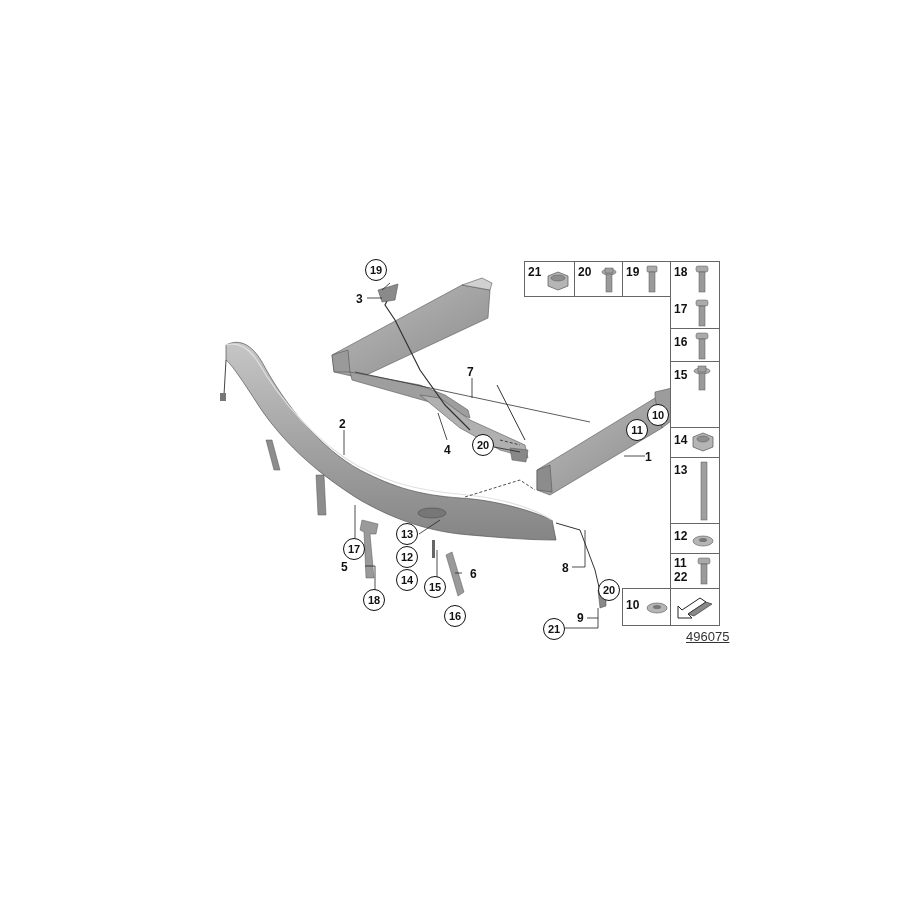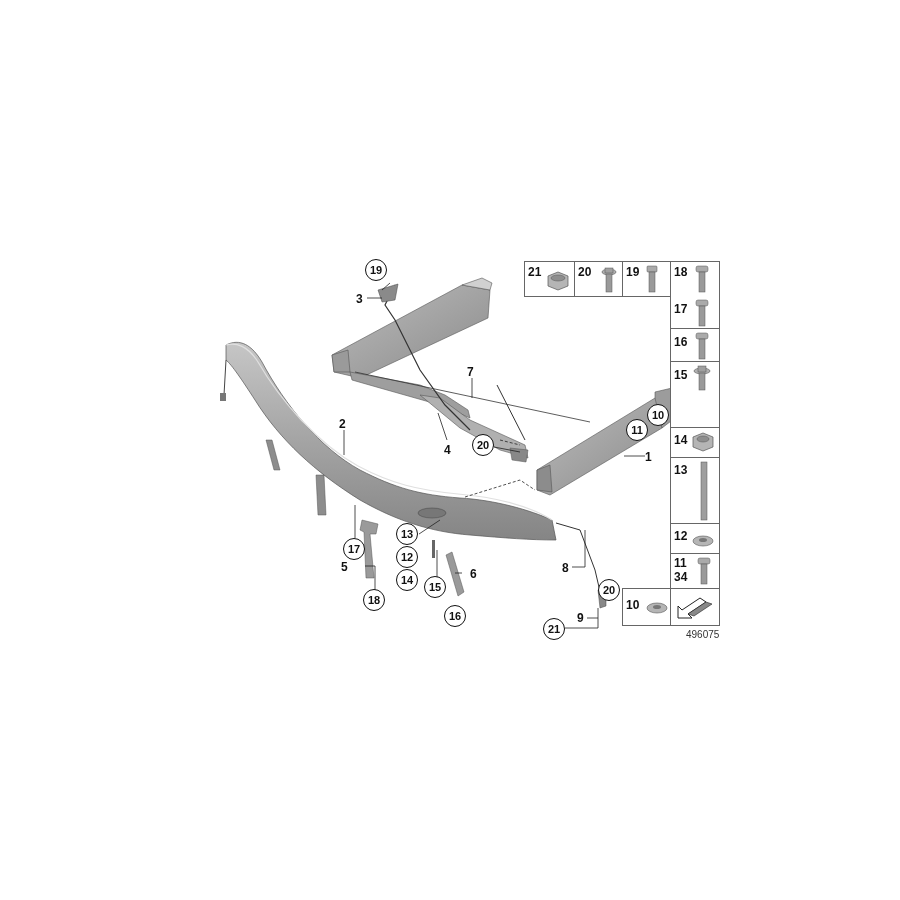--- a/index.html
+++ b/index.html
@@ -8,21 +8,21 @@
   #stage { position:absolute; left:0; top:0; width:900px; height:900px; }
   .lbl { position:absolute; font-size:12px; font-weight:bold; color:#111;
          line-height:14px; }
   .circ { position:absolute; width:20px; height:20px; border:1.5px solid #111;
           border-radius:50%; background:#fff; font-size:11px; font-weight:bold;
           text-align:center; line-height:20px; color:#111; box-sizing:content-box; }
   .circ span { display:block; }
   .tbl { position:absolute; border:1px solid #666; box-sizing:border-box; background:#fff; }
   .cell { position:absolute; box-sizing:border-box; }
   .cnum { position:absolute; font-size:12px; font-weight:bold; color:#111; }
-  .refno { position:absolute; font-size:10px; color:#333; }
+  .refno { position:absolute; font-size:13px; color:#333;text-decoration:underline; }
 </style>
 </head>
 <body>
 
 <div id="stage">
 
   <svg width="900" height="900" viewBox="0 0 900 900" style="position:absolute;left:0;top:0">
     <defs>
       <linearGradient id="gBeam" x1="0" y1="0" x2="0" y2="1">
         <stop offset="0" stop-color="#c6c6c6"></stop>
@@ -227,21 +227,21 @@
     </div>
     <div class="cell" style="left:0;top:96px;width:48px;height:30px;border-bottom:1px solid #666">
       <span class="cnum" style="left:3px;top:5px">12</span>
       <svg width="24" height="16" style="position:absolute;left:20px;top:10px">
         <ellipse cx="12" cy="7" rx="10" ry="5" fill="#b5b5b5" stroke="#555" stroke-width="0.6"></ellipse>
         <ellipse cx="12" cy="6" rx="4" ry="2" fill="#777"></ellipse>
       </svg>
     </div>
     <div class="cell" style="left:0;top:126px;width:48px;height:34px">
       <span class="cnum" style="left:3px;top:2px">11</span>
-      <span class="cnum" style="left:3px;top:16px">34</span>
+      <span class="cnum" style="left:3px;top:16px">22</span>
       <svg width="14" height="30" style="position:absolute;left:26px;top:2px">
         <rect x="1" y="2" width="12" height="6" rx="2" fill="#aaa" stroke="#555" stroke-width="0.5"></rect>
         <rect x="4" y="8" width="6" height="20" fill="#9a9a9a" stroke="#555" stroke-width="0.5"></rect>
       </svg>
     </div>
   </div>
 
   <div class="tbl" style="left:622px;top:588px;width:98px;height:38px">
     <div class="cell" style="left:0;top:0;width:48px;height:36px;border-right:1px solid #666">
       <span class="cnum" style="left:3px;top:9px">10</span>

